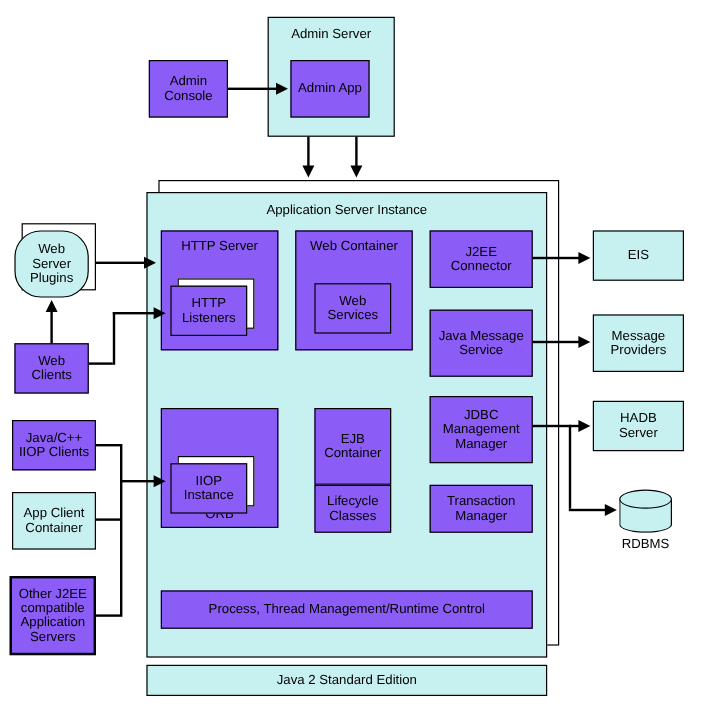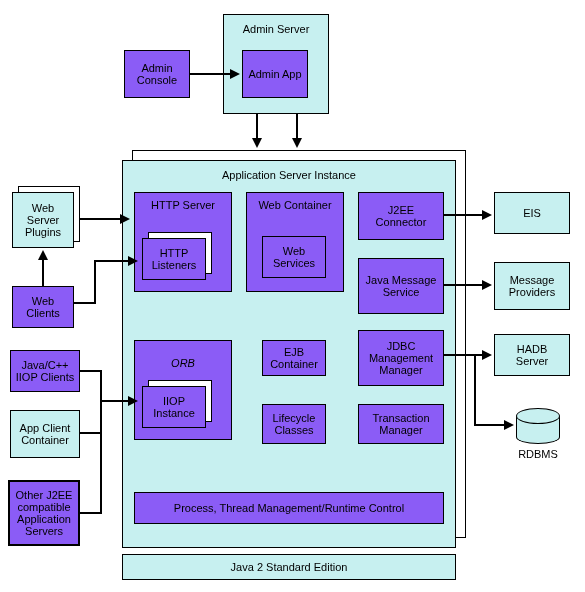--- a/index.html
+++ b/index.html
@@ -103,30 +103,30 @@
 </div>
 
 <div class="box" style="left:358px; top:192px; width:86px; height:48px;">
   <span>J2EE Connector</span>
 </div>
 
 <div class="box" style="left:358px; top:258px; width:86px; height:56px;">
   <span>Java Message Service</span>
 </div>
 
-<div class="box" style="left:134px; top:340px; width:98px; height:100px; align-items:flex-start; padding-top:16px;font-style:italic;">
+<div class="box" style="left:134px; top:340px; width:98px; height:100px; align-items:flex-end; padding-top:16px;">
   <span>ORB</span>
 </div>
 
 <div class="shadow" style="left:148px; top:380px; width:64px; height:42px;"></div>
 <div class="box" style="left:142px; top:386px; width:64px; height:42px;">
   <span>IIOP Instance</span>
 </div>
 
-<div class="box" style="left:262px; top:340px; width:64px; height:36px;">
+<div class="box" style="left:262px; top:340px; width:64px; height:64px;">
   <span>EJB Container</span>
 </div>
 
 <div class="box" style="left:262px; top:404px; width:64px; height:40px;">
   <span>Lifecycle Classes</span>
 </div>
 
 <div class="box" style="left:358px; top:330px; width:86px; height:56px;">
   <span>JDBC Management Manager</span>
 </div>
@@ -137,21 +137,21 @@
 
 <div class="box" style="left:134px; top:492px; width:310px; height:32px;">
   <span>Process, Thread Management/Runtime Control</span>
 </div>
 
 <div class="box cyan" style="left:122px; top:554px; width:334px; height:26px;">
   <span>Java 2 Standard Edition</span>
 </div>
 
 <div class="shadow cyan" style="left:18px; top:186px; width:62px; height:56px;"></div>
-<div class="box cyan" style="left:12px; top:192px; width:62px; height:56px;">
+<div class="box cyan" style="left:12px; top:192px; width:62px; height:56px;border-radius:22px;">
   <span>Web Server Plugins</span>
 </div>
 
 <div class="box" style="left:12px; top:286px; width:62px; height:42px;">
   <span>Web Clients</span>
 </div>
 
 <div class="box" style="left:10px; top:350px; width:70px; height:42px;">
   <span>Java/C++ IIOP Clients</span>
 </div>

